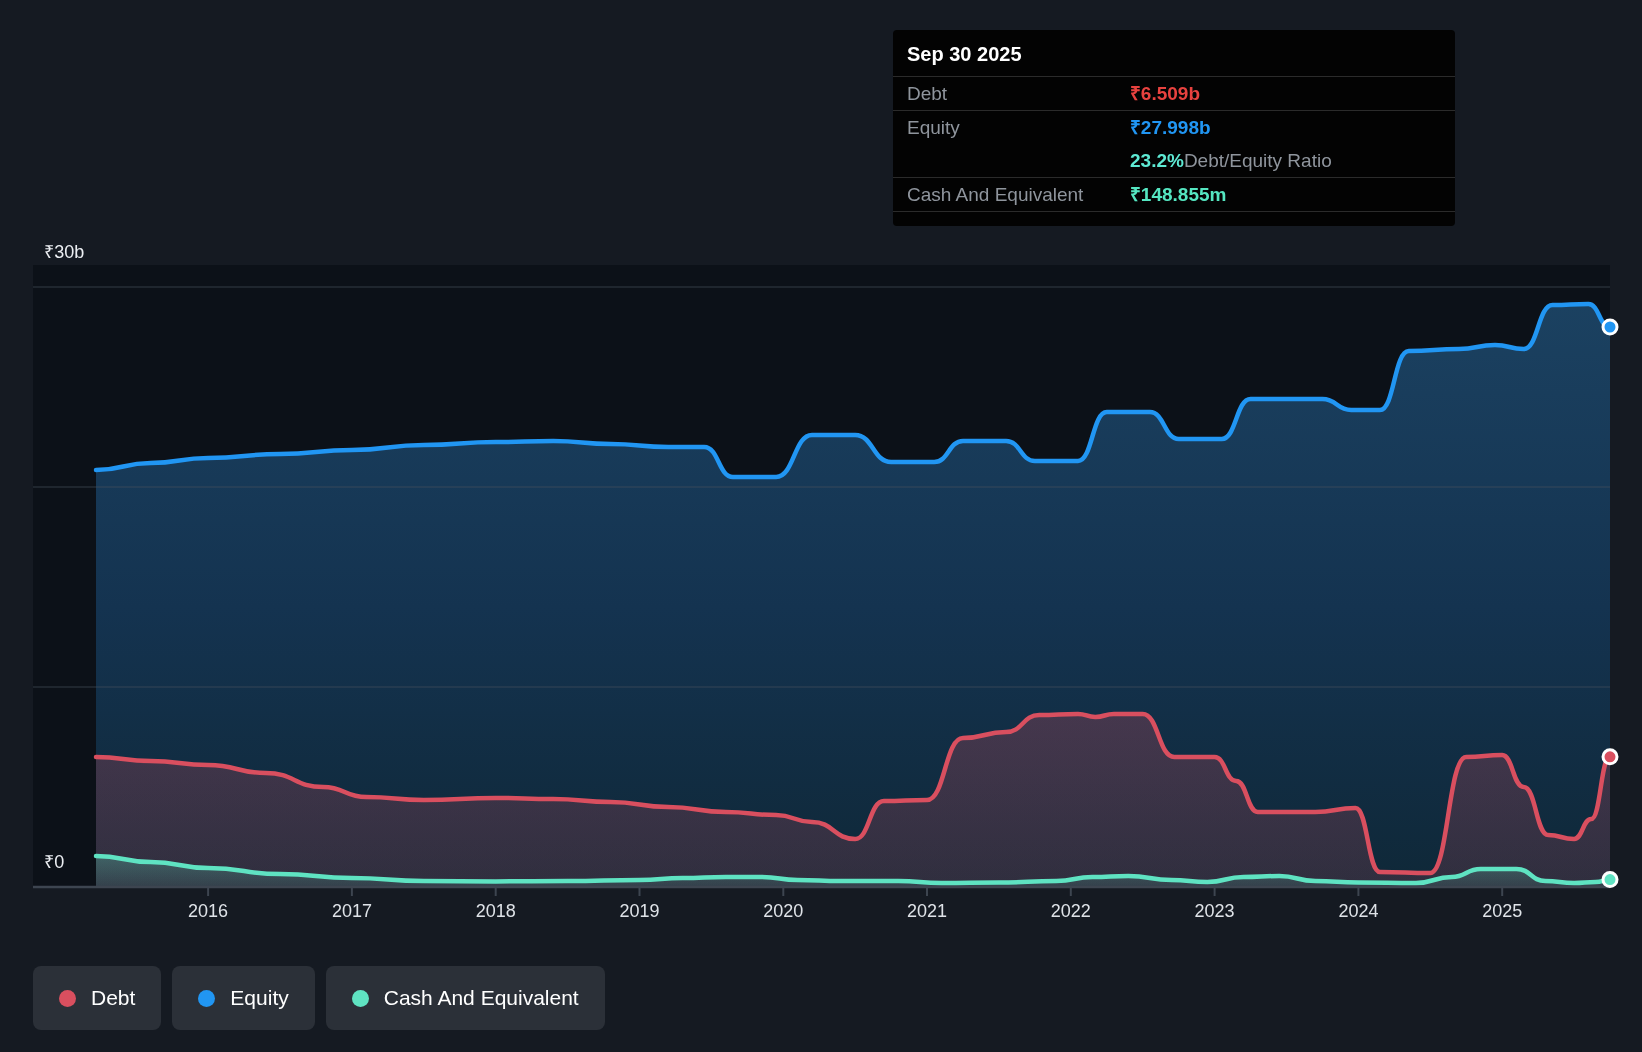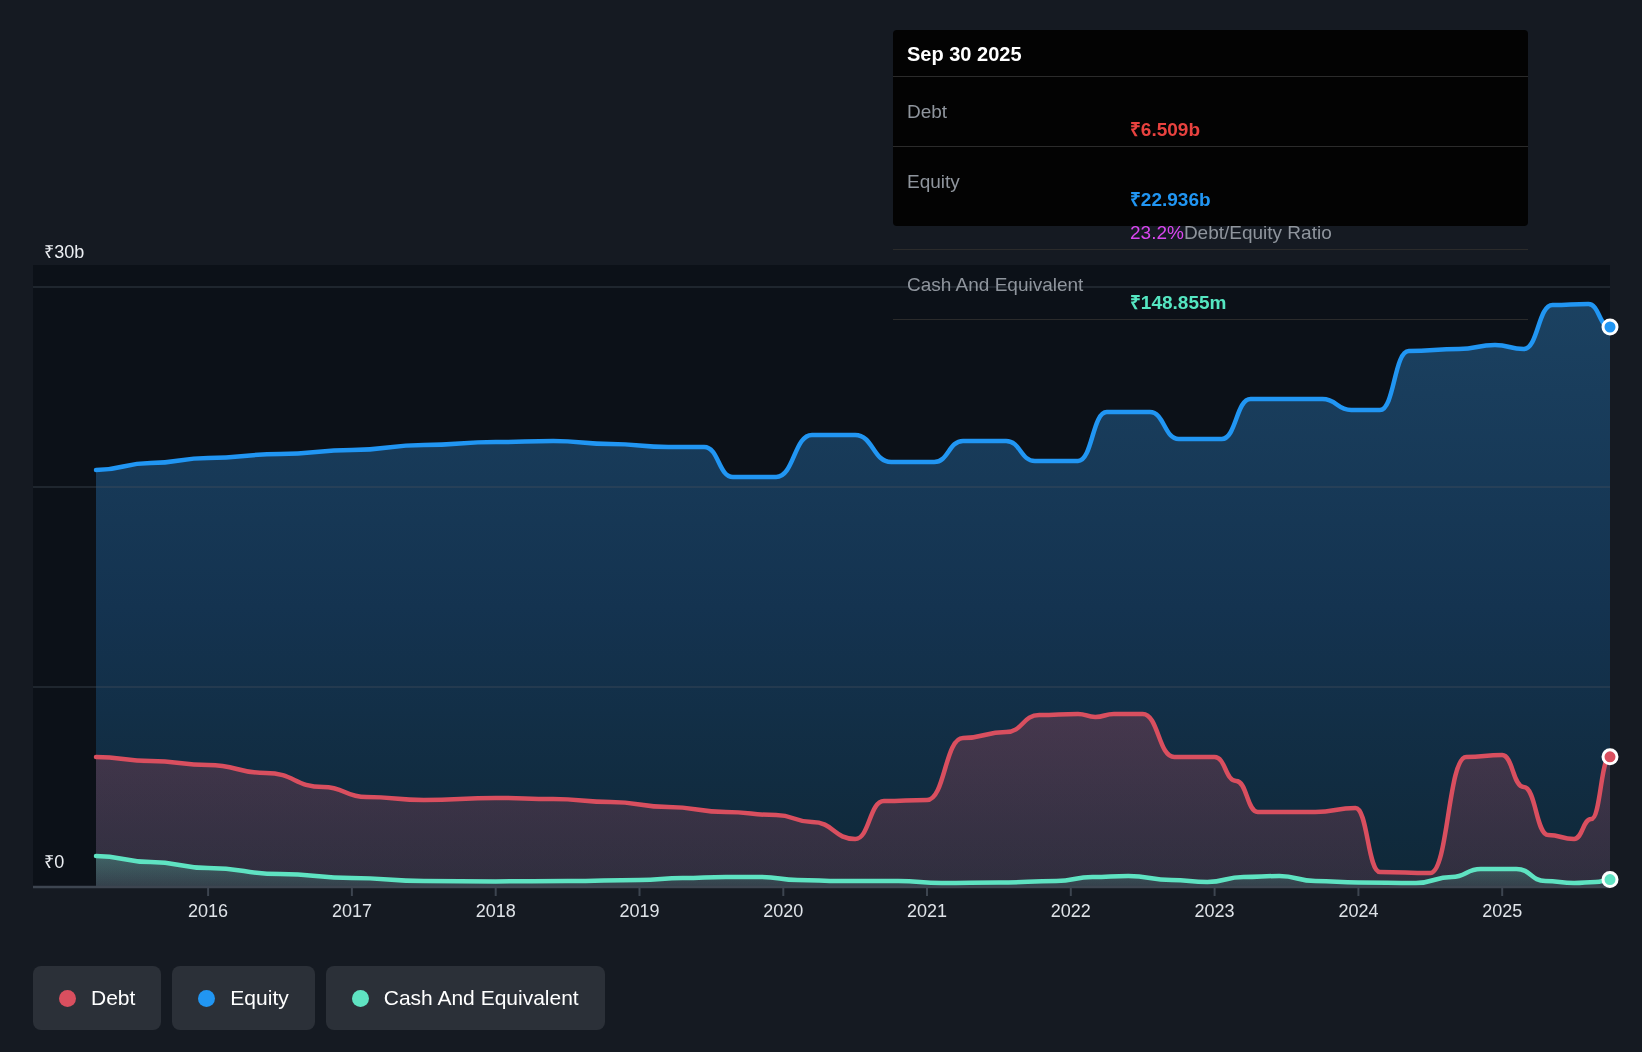--- a/index.html
+++ b/index.html
@@ -4,36 +4,36 @@
 <style>
   html,body{margin:0;padding:0;background:#0d1117;}
   .stage{
     position:relative;width:1642px;height:1052px;overflow:hidden;
     background:#151a22;
     font-family:"Liberation Sans", sans-serif;
   }
   #chart{position:absolute;left:0;top:0;}
   
   .tooltip{
-    position:absolute;left:893px;top:30px;width:635px;height:196px;
+    position:absolute;left:893px;top:30px;width:562px;height:196px;
     background:#030303;border-radius:4px;box-sizing:border-box;
     color:#fff;z-index:5;
   }
   .tt-title{
     font-size:20px;font-weight:bold;color:#ffffff;
     padding:13px 14px 10px 14px;border-bottom:1px solid #2b2b2b;
   }
   .tt-row{
     display:flex;align-items:center;
     padding:5px 14px;font-size:19px;line-height:23px;
   }
   .tt-row .tt-label{width:223px;flex:none;color:#8f959d;}
-  .tt-row .tt-value{font-weight:bold;margin-top:36px;}
+  .tt-row .tt-value{font-weight:bold;}
   .tt-row.bordered{border-bottom:1px solid #2b2b2b;}
-  .tt-ratio-bold{color:#d946ef;font-weight:normal;}
+  .tt-ratio-bold{color:#5eead4;font-weight:bold;}
   .tt-ratio-rest{color:#8f959d;margin-left:0;}
   
   .legend{
     position:absolute;left:33px;top:966px;display:flex;gap:11px;z-index:4;
   }
   .legend-pill{
     display:flex;align-items:center;gap:15px;height:64px;
     padding:0 26px;background:#2b3038;border-radius:8px;cursor:pointer;
   }
   .legend-dot{width:17px;height:17px;border-radius:50%;flex:none;}
@@ -99,21 +99,21 @@
     </svg>
 
   <div class="tooltip">
     <div class="tt-title">Sep 30 2025</div>
     <div class="tt-row bordered">
       <span class="tt-label">Debt</span>
       <span class="tt-value" id="tt-debt-value" style="color: rgb(232, 66, 63);">₹6.509b</span>
     </div>
     <div class="tt-row">
       <span class="tt-label">Equity</span>
-      <span class="tt-value" id="tt-equity-value" style="color: rgb(33, 150, 243);">₹22.936b</span>
+      <span class="tt-value" id="tt-equity-value" style="color: rgb(33, 150, 243);">₹27.998b</span>
     </div>
     <div class="tt-row bordered">
       <span class="tt-label"></span>
       <span>
         <span class="tt-ratio-bold">23.2%</span><span class="tt-ratio-rest">Debt/Equity Ratio</span>
       </span>
     </div>
     <div class="tt-row bordered">
       <span class="tt-label">Cash And Equivalent</span>
       <span class="tt-value" id="tt-cash-value" style="color: rgb(85, 230, 193);">₹148.855m</span>

